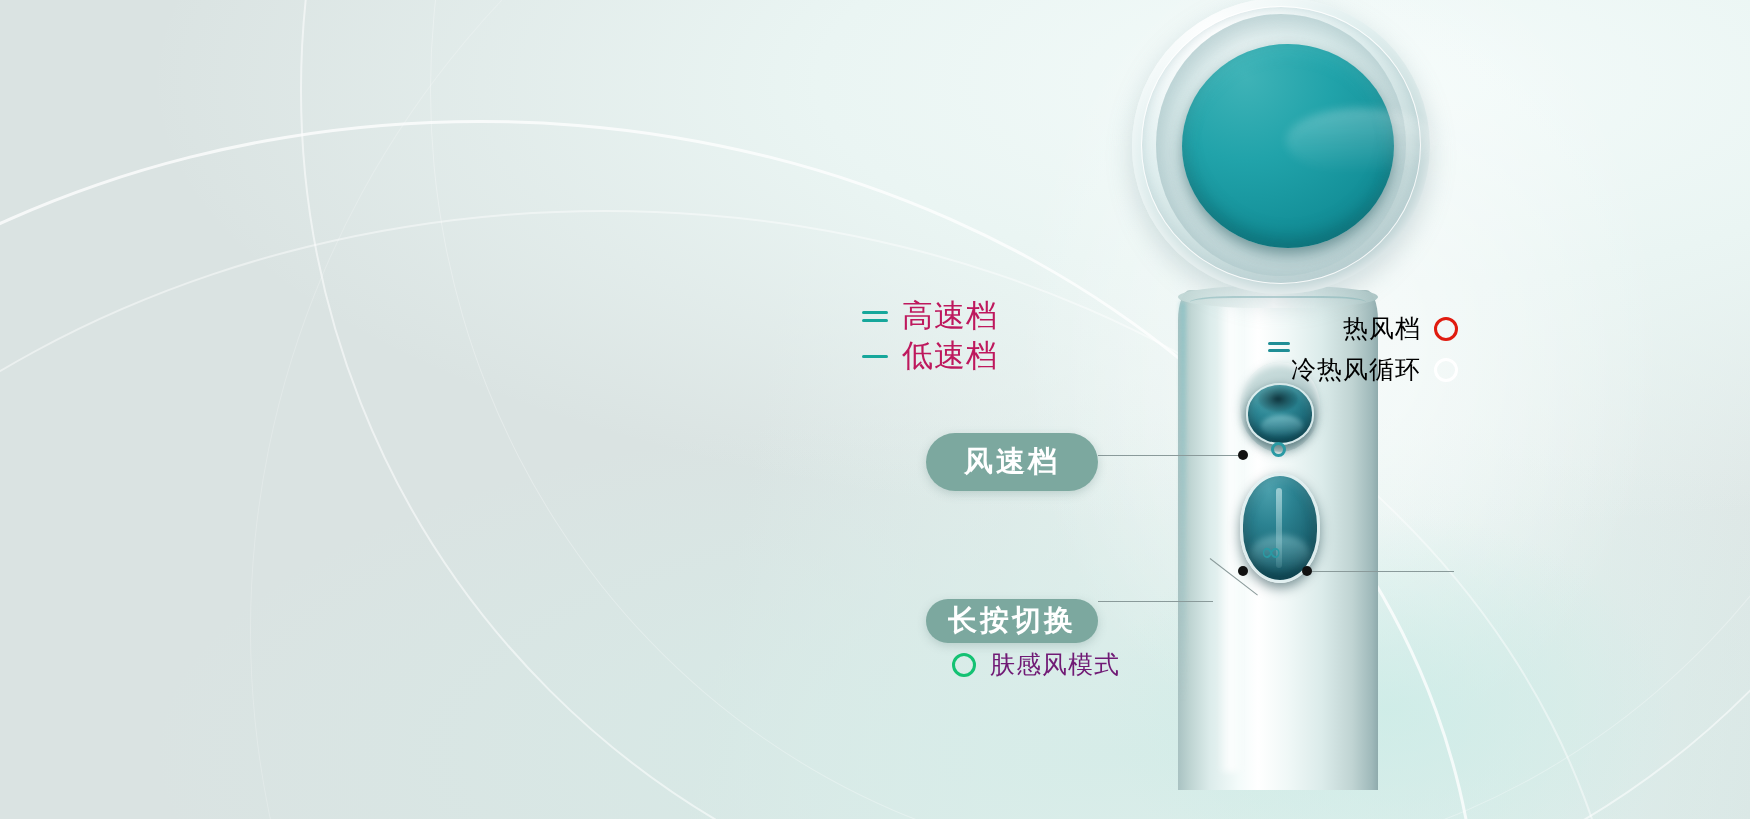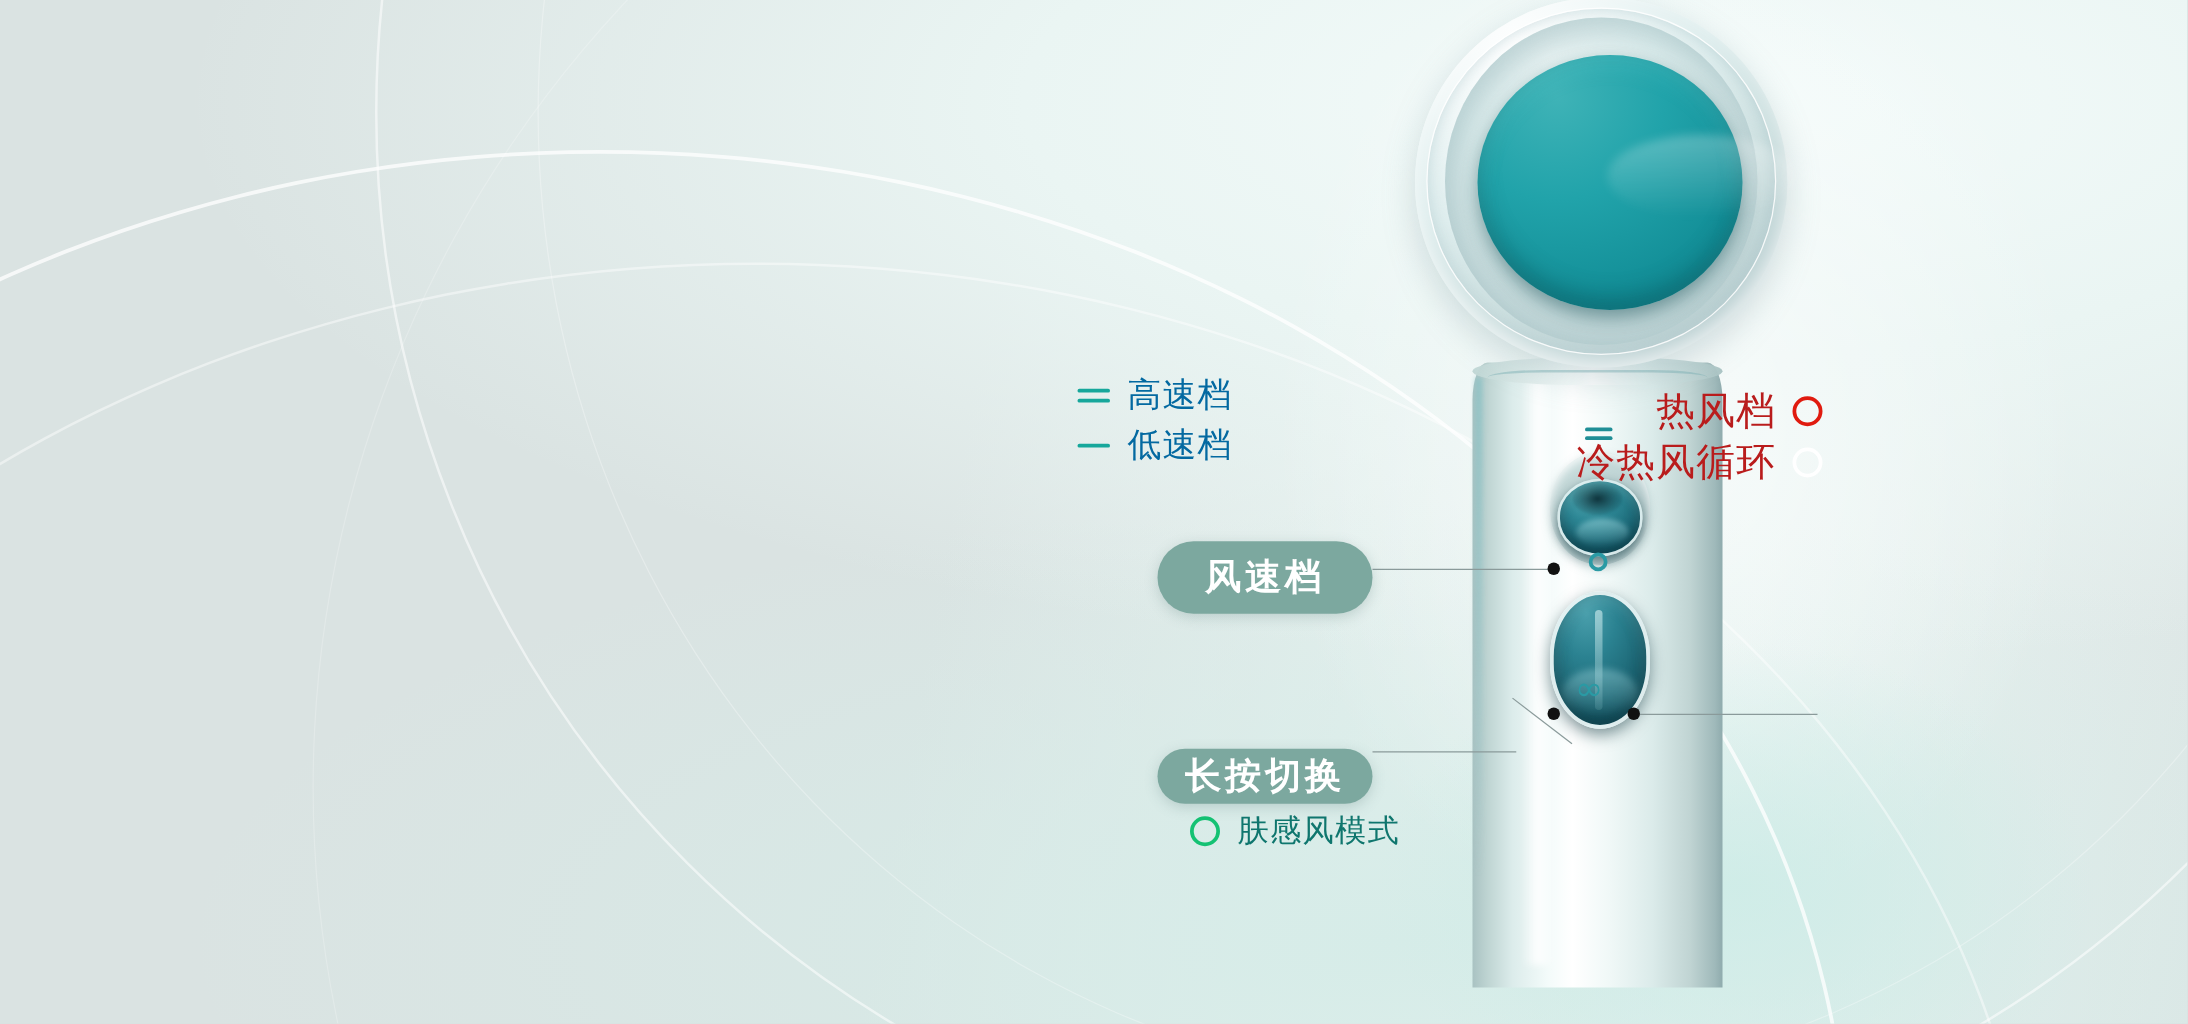--- a/index.html
+++ b/index.html
@@ -135,34 +135,34 @@
   .btn-lower-gloss{ position:absolute; left:150px; top:545px; width:60px; height:38px;
     border-radius:50%;
     background:linear-gradient(180deg, rgba(185,235,240,.38), rgba(185,235,240,0)); filter:blur(3px); }
 
   
   .legend-speed{ position:absolute; left:862px; top:296px; }
   .legend-row{ display:flex; align-items:center; height:40px; }
   .legend-row .bars{ width:26px; margin-right:14px; }
   .legend-row .bars i{ display:block; height:3px; border-radius:2px; background:#16a79b; }
   .legend-row .bars i+i{ margin-top:5px; }
-  .legend-row .txt{ font-size:27px; color:#0369a1; letter-spacing:1px; }
+  .legend-row .txt{ font-size:31px; color:#be185d; letter-spacing:1px; }
 
   
   .legend-heat{ position:absolute; right:292px; top:308px; text-align:right; }
   .heat-row{ display:flex; align-items:center; justify-content:flex-end; height:41px; }
-  .heat-row .txt{ font-size:31px; color:#b91c1c; letter-spacing:1px; }
+  .heat-row .txt{ font-size:25px; color:#000000; letter-spacing:1px; }
   .heat-row .dot{ width:24px; height:24px; border-radius:50%; margin-left:13px;
                   border:3px solid #ccc; box-sizing:border-box; }
 
   
   .legend-skin{ position:absolute; left:952px; top:648px; display:flex; align-items:center; }
   .legend-skin .dot{ width:24px; height:24px; border-radius:50%; border:3px solid #14c273;
                      box-sizing:border-box; margin-right:14px; }
-  .legend-skin .txt{ font-size:25px; color:#0f766e; letter-spacing:1px; }
+  .legend-skin .txt{ font-size:25px; color:#701a75; letter-spacing:1px; }
 
   
   .pill{ position:absolute; display:flex; align-items:center; justify-content:center;
     background:#7ca89f; border-radius:34px; color:#fff;
     font-size:29px; font-weight:bold; letter-spacing:3px;
     box-shadow:0 3px 10px rgba(105,140,135,.30);
   }
   .pill-speed{ left:926px; top:433px; width:172px; height:58px; }
   .pill-long { left:926px; top:599px; width:172px; height:44px; }
   .pill-short{ left:1452px; top:549px; width:172px; height:44px; }

